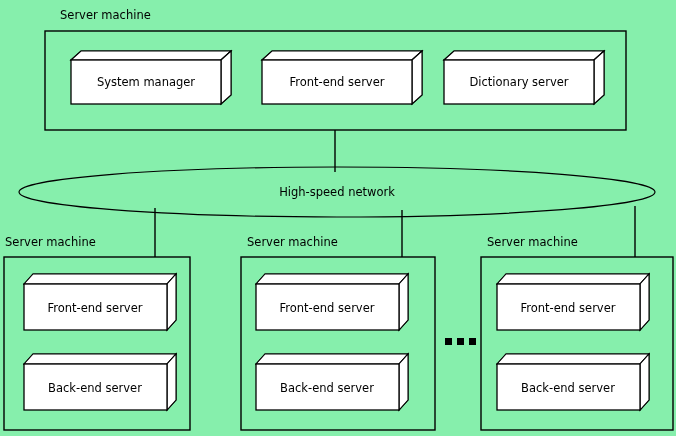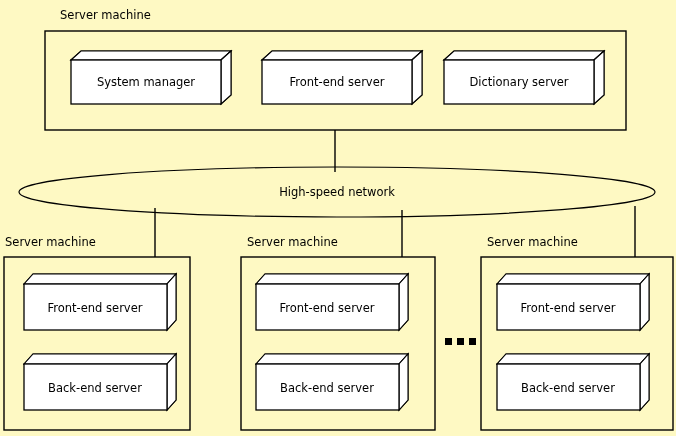--- a/index.html
+++ b/index.html
@@ -7,21 +7,21 @@
     padding: 0;
     background: #ffffff;
   }
   body {
     font-family: "DejaVu Sans", sans-serif;
   }
   #canvas {
     position: relative;
     width: 676px;
     height: 436px;
-    background: #fef9c3;
+    background: #86efac;
     overflow: hidden;
   }
   svg#diagram {
     position: absolute;
     left: 0;
     top: 0;
     width: 676px;
     height: 436px;
   }
   .panel-rect {

